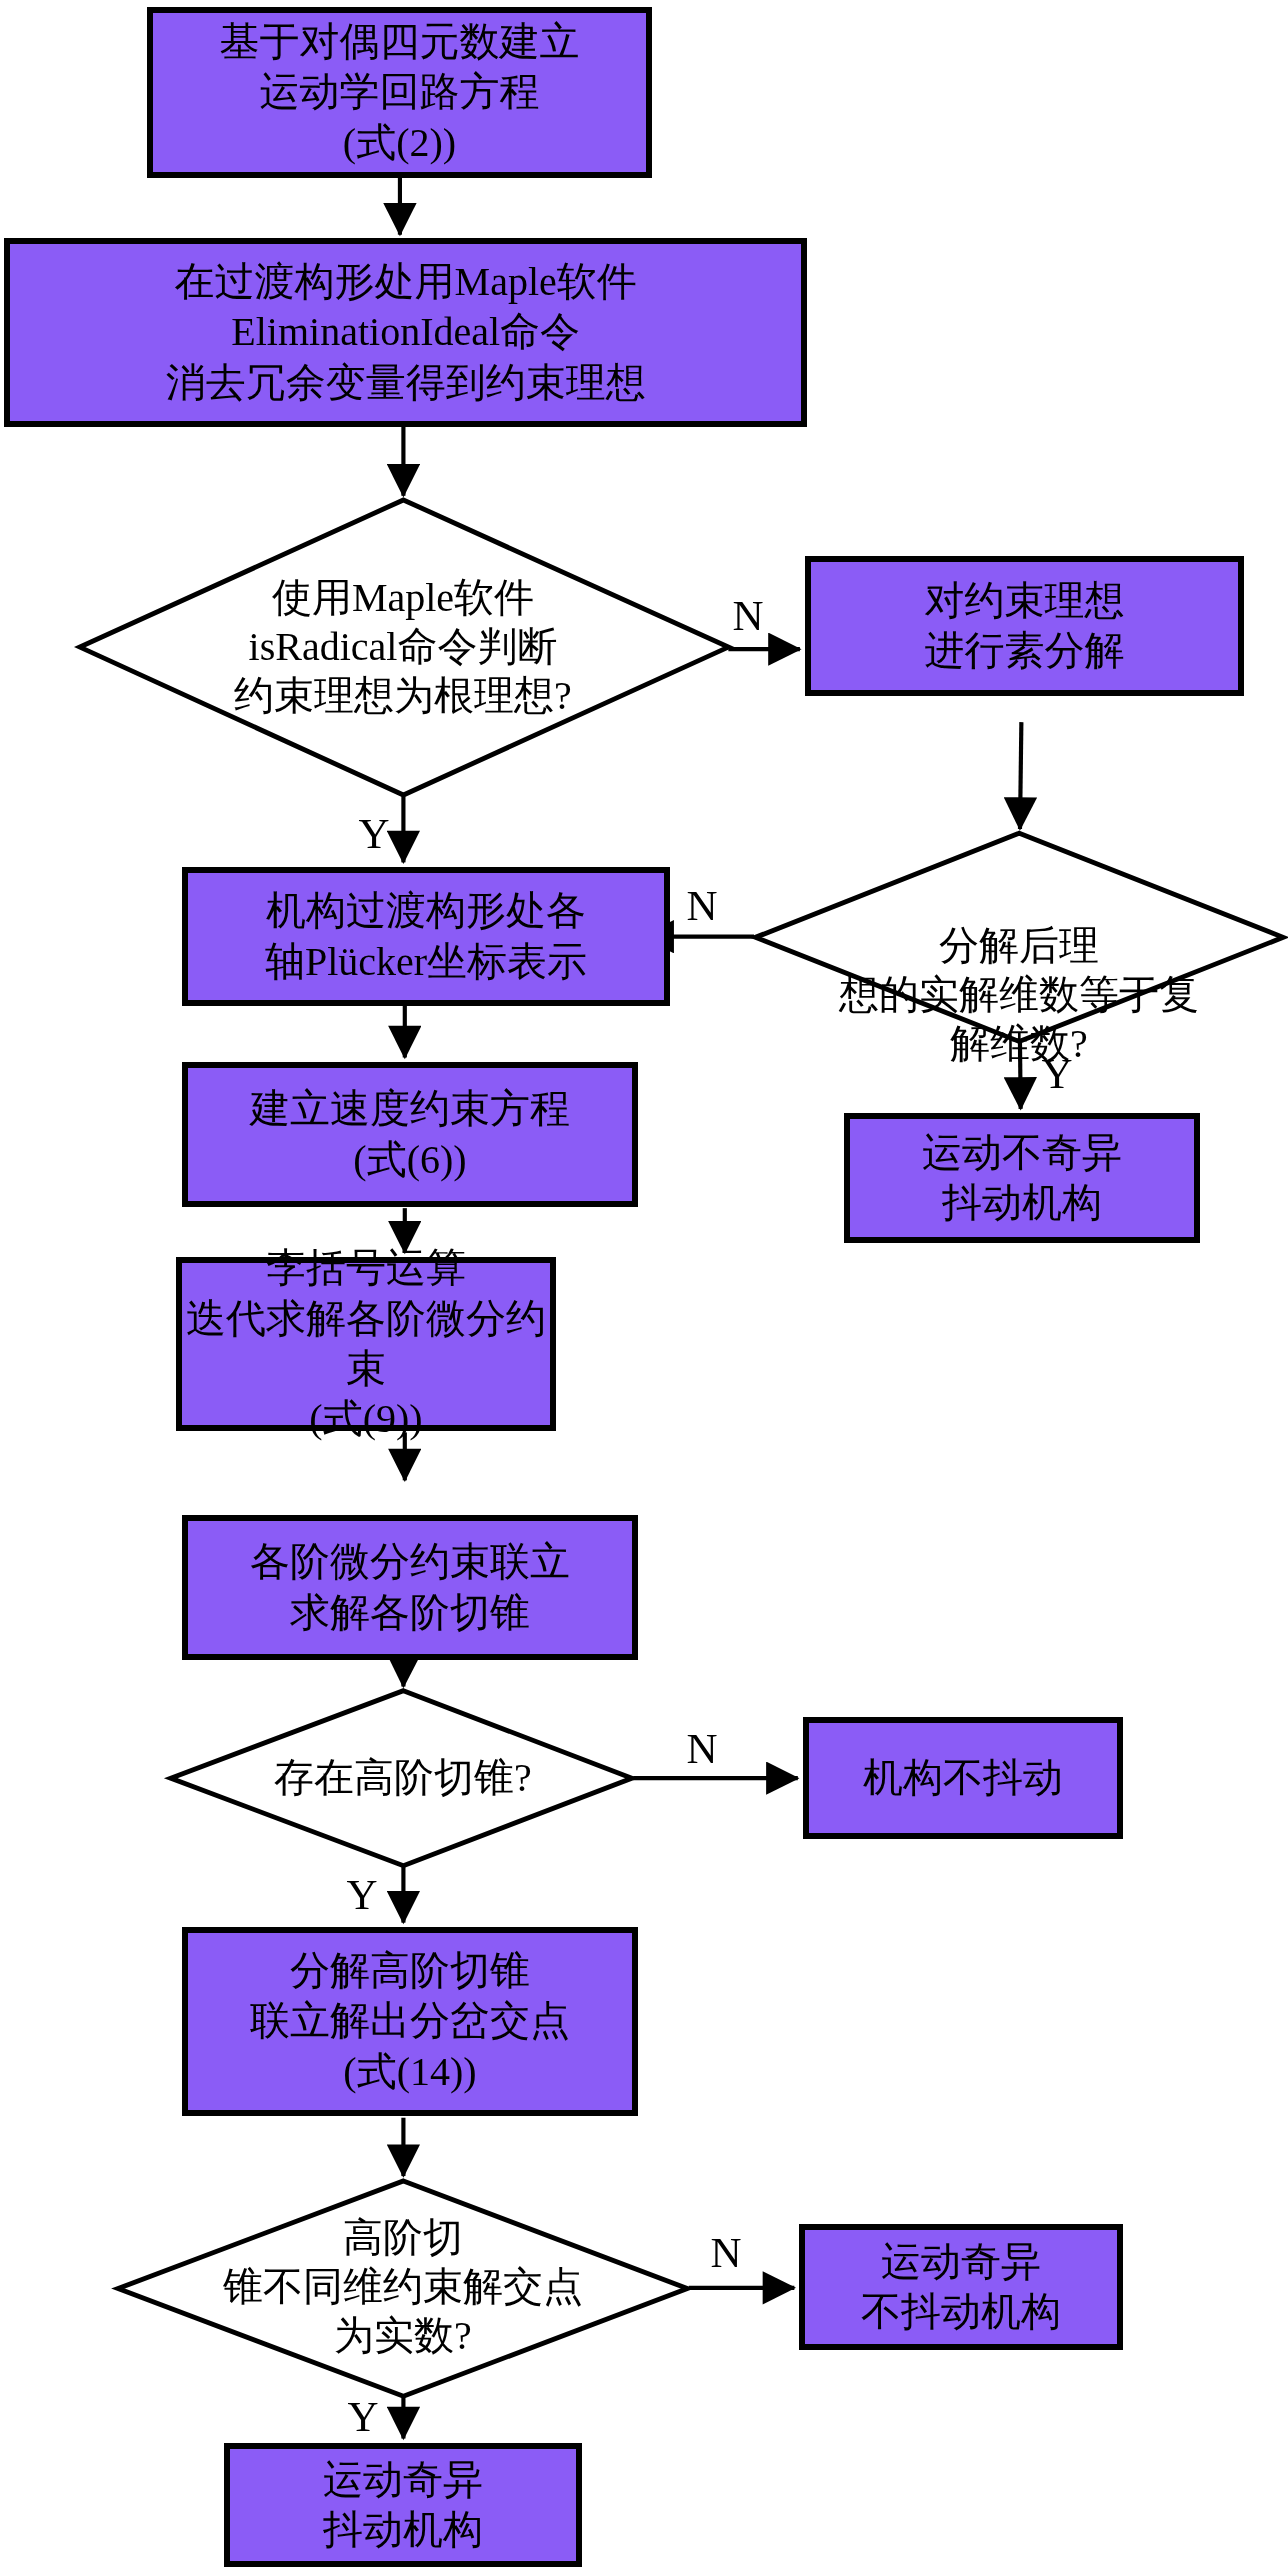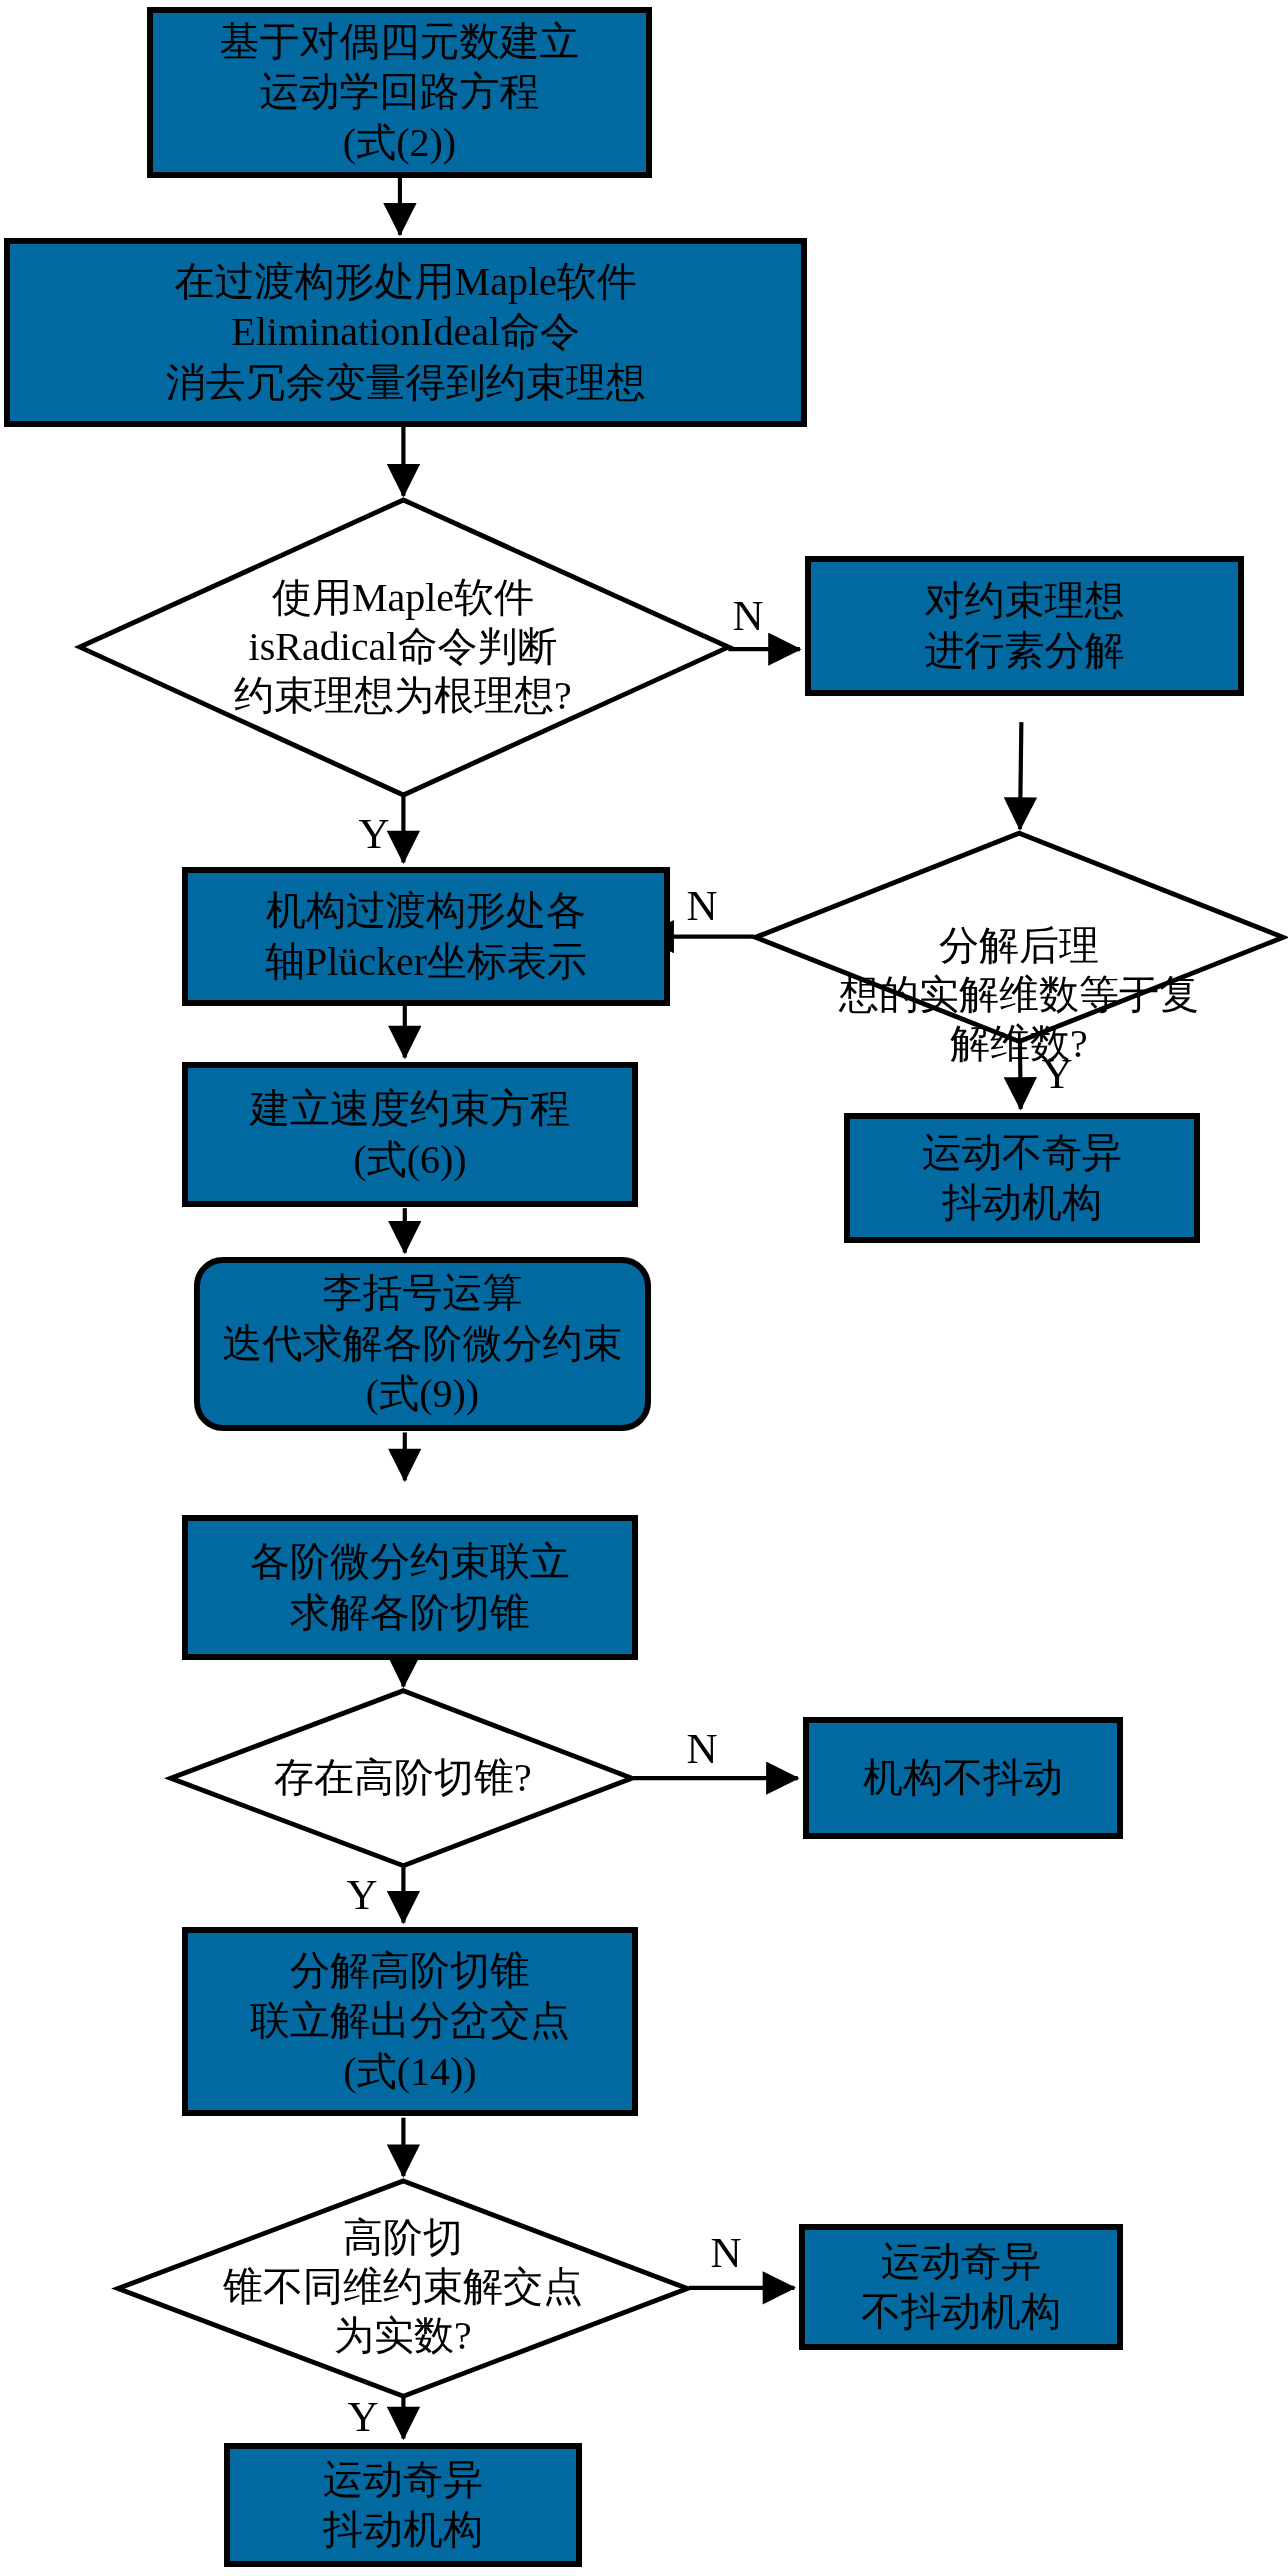--- a/index.html
+++ b/index.html
@@ -10,21 +10,21 @@
     background:#ffffff;
     font-family:"Liberation Serif","DejaVu Serif",serif;
     color:#000;
     overflow:hidden;
   }
   svg.wires{position:absolute;left:0;top:0;width:1288px;height:2576px;}
   .box{
     position:absolute;
     box-sizing:border-box;
     border:6.2px solid #000;
-    background:#0369a1;
+    background:#8b5cf6;
     display:flex;
     align-items:center;
     justify-content:center;
     text-align:center;
     white-space:pre-line;
     font-size:40px;
     line-height:1.26;
   }
   .dtext{
     position:absolute;
@@ -89,21 +89,21 @@
 
   <div class="box" style="left:844px;top:1113px;width:356px;height:130px;">运动不奇异
 抖动机构</div>
 
   <div class="box" style="left:182px;top:867px;width:488px;height:139px;">机构过渡构形处各
 轴Plücker坐标表示</div>
 
   <div class="box" style="left:182px;top:1062px;width:456px;height:145px;">建立速度约束方程
 (式(6))</div>
 
-  <div class="box" style="left:194px;top:1257px;width:457px;height:174px;border-radius:29px;">李括号运算
+  <div class="box" style="left:176px;top:1257px;width:380px;height:174px;">李括号运算
 迭代求解各阶微分约束
 (式(9))</div>
 
   <div class="box" style="left:182px;top:1484px;width:456px;height:145px;margin-top:31px;">各阶微分约束联立
 求解各阶切锥</div>
 
   <div class="box" style="left:803px;top:1717px;width:320px;height:122px;">机构不抖动</div>
 
   <div class="box" style="left:182px;top:1927px;width:456px;height:189px;">分解高阶切锥
 联立解出分岔交点

